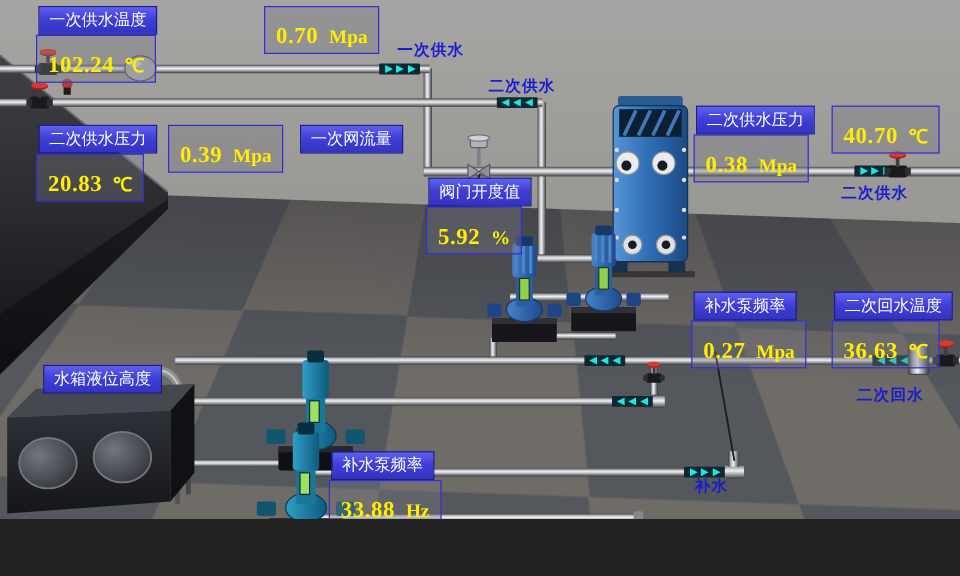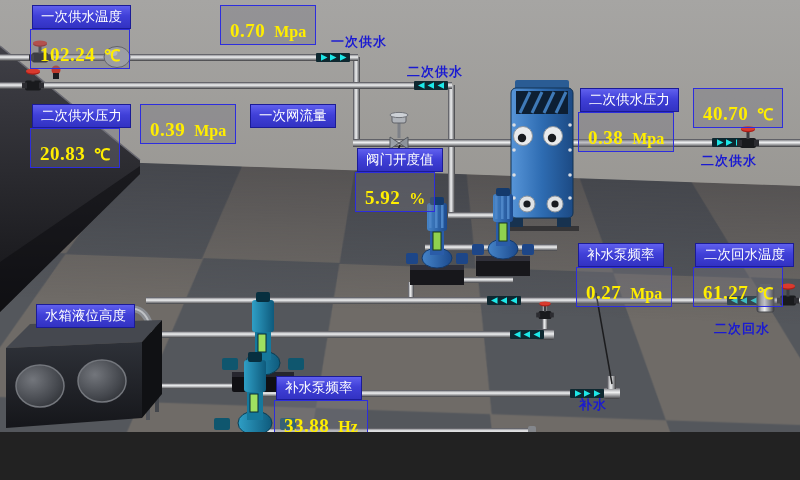--- a/index.html
+++ b/index.html
@@ -332,21 +332,21 @@
   <div class="panel" style="left:576px;top:243px">
     <div class="panel-header">补水泵频率</div>
     <div class="panel-value">
       <span class="num">0.27</span>
       <span class="unit">Mpa</span>
     </div>
   </div>
   <div class="panel" style="left:693px;top:243px">
     <div class="panel-header">二次回水温度</div>
     <div class="panel-value">
-      <span class="num">61.27</span>
+      <span class="num">36.63</span>
       <span class="unit">℃</span>
     </div>
   </div>
   <div class="panel" style="left:34px;top:304px">
     <div class="panel-header">水箱液位高度</div>
   </div>
   <div class="panel" style="left:274px;top:376px">
     <div class="panel-header">补水泵频率</div>
     <div class="panel-value">
       <span class="num">33.88</span>

